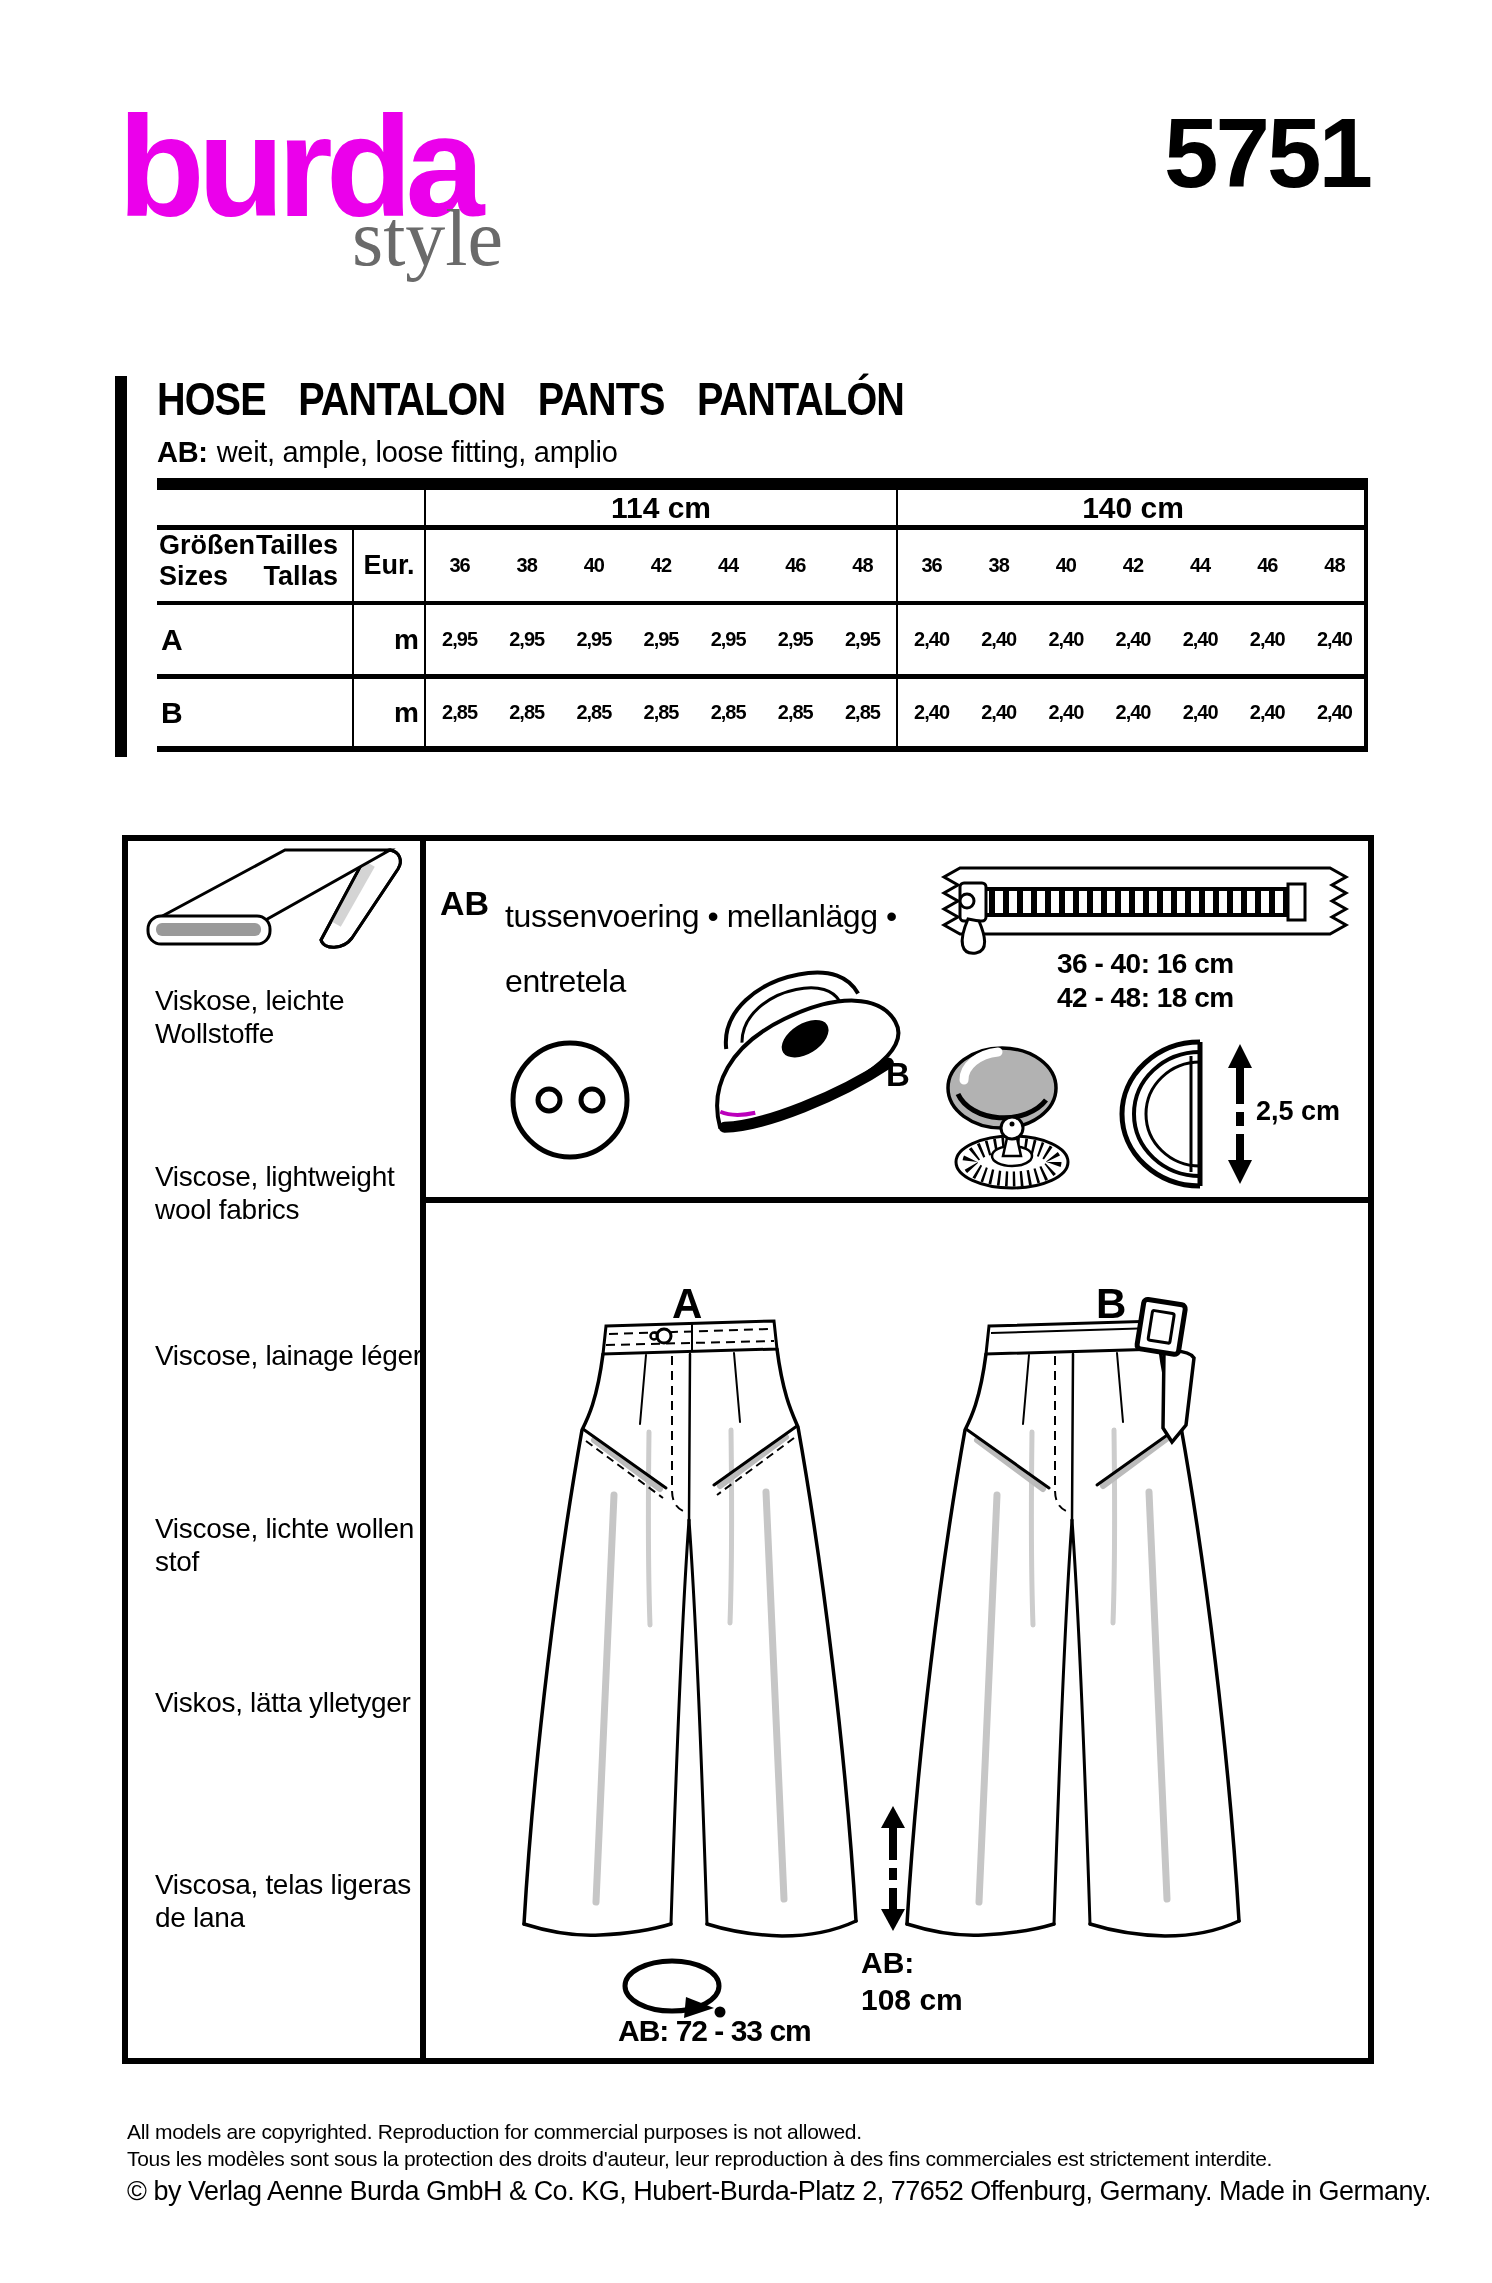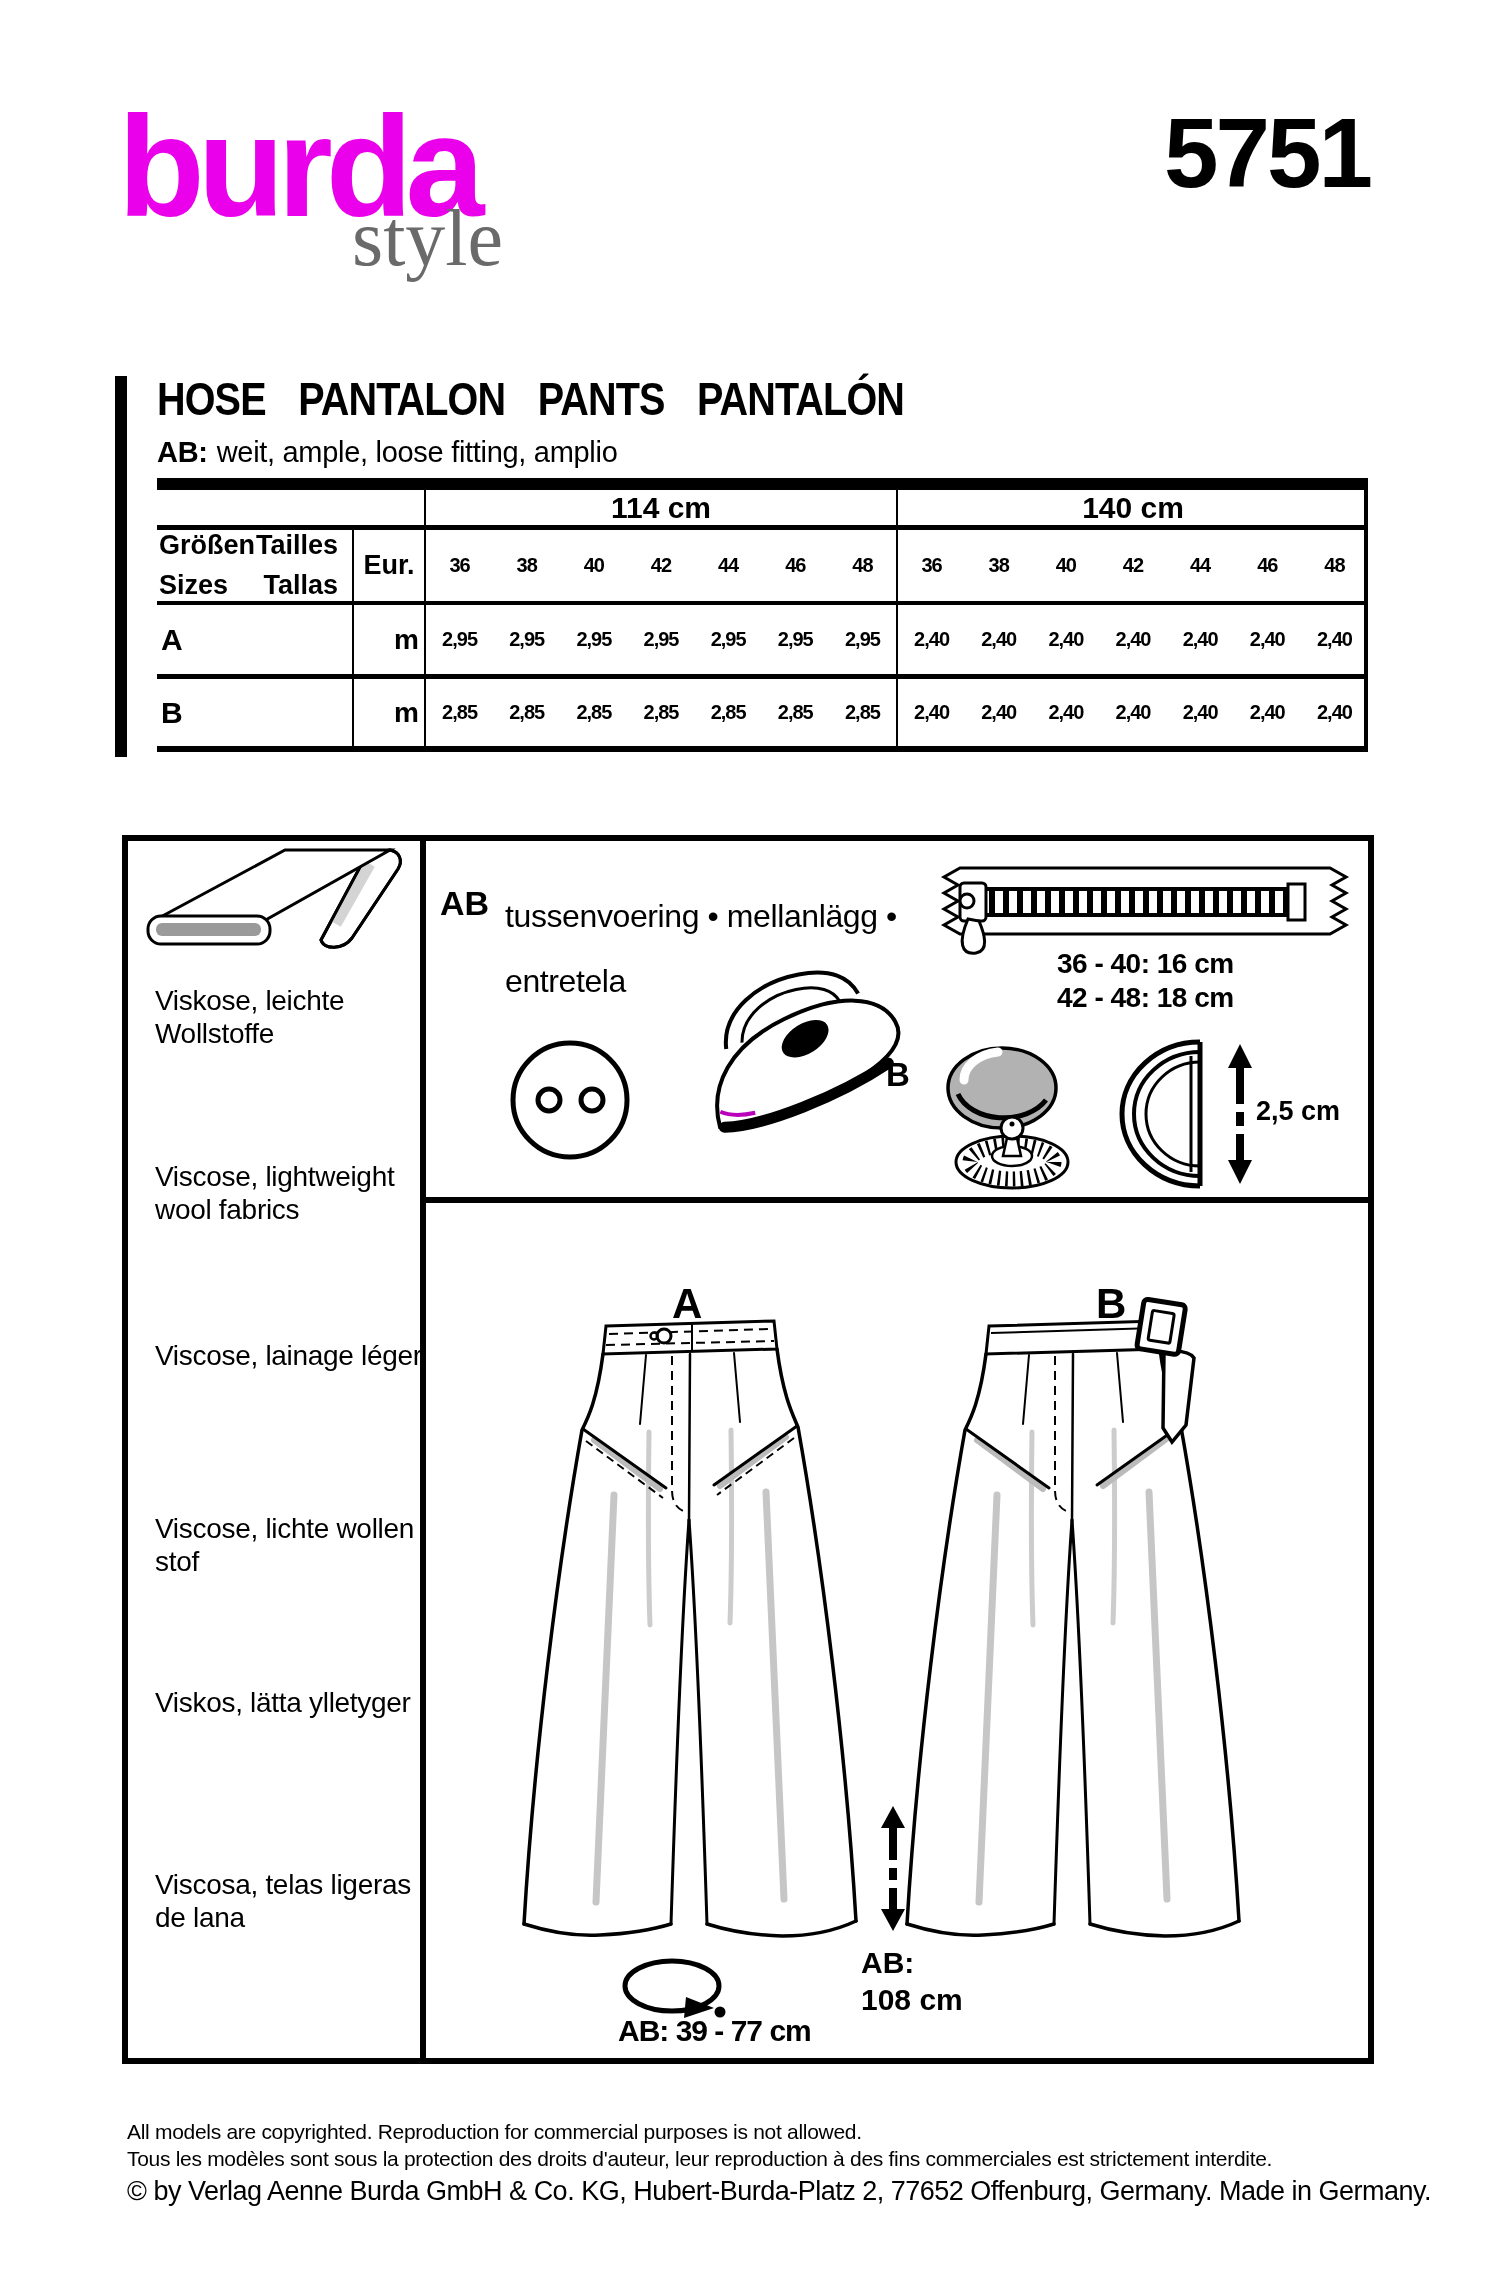--- a/index.html
+++ b/index.html
@@ -19,21 +19,21 @@
   
   .ftable{left:157px;top:478px;width:1211px;}
   .tbar{width:1211px;background:#000;}
   .t-row{display:grid;grid-template-columns:195px 72px 472px 472px;border-right:4px solid #000;box-sizing:border-box;align-items:center;}
   .t-hdr1{height:35px;}
   .t-hdr2{height:71px;}
   .t-data{height:69px;}
   .t-data2{height:67px;}
   .gline{border-left:2px solid #000;height:100%;display:flex;align-items:center;justify-content:center;box-sizing:border-box;}
   .grp-hdr{font-size:30px;font-weight:700;}
-  .lblcell{display:flex;flex-direction:column;justify-content:space-between;height:100%;box-sizing:border-box;padding:0 14px 0 2px;font-size:27px;font-weight:700;line-height:31px;}
+  .lblcell{display:flex;flex-direction:column;justify-content:flex-start;height:100%;box-sizing:border-box;padding:0 14px 0 2px;font-size:27px;font-weight:700;line-height:31px;}
   .lblrow{display:flex;justify-content:space-between;}
   .eurcell{font-size:27px;font-weight:700;}
   .sizegrid{display:grid;grid-template-columns:repeat(7,1fr);height:100%;align-items:center;box-sizing:border-box;border-left:2px solid #000;}
   .size-cell,.value-cell{text-align:center;font-size:20px;font-weight:700;letter-spacing:-1px;}
   .rowlabel{font-size:30px;font-weight:700;padding-left:4px;}
   .unitcell{display:flex;justify-content:flex-end;align-items:center;height:100%;box-sizing:border-box;border-left:2px solid #000;font-size:28px;font-weight:700;padding-right:5px;}
   .sep{background:#000;width:1211px;}
   
   .main-box{left:122px;top:835px;width:1252px;height:1229px;border:6px solid #000;box-sizing:border-box;}
   .col-divider{left:420px;top:835px;width:6px;height:1229px;background:#000;}
@@ -185,21 +185,21 @@
   <div class="abs ziplen zl2">42 - 48: 18 cm</div>
   <div class="abs snap-label">B</div>
   <div class="abs ring-size">2,5 cm</div>
 
   <div class="abs view-label va">A</div>
   <div class="abs view-label vb">B</div>
   <div class="abs len-label">
     <div>AB:</div>
     <div>108 cm</div>
   </div>
-  <div class="abs waist-label">AB: 39 - 77 cm</div>
+  <div class="abs waist-label">AB: 72 - 33 cm</div>
 
   <div class="abs foot ft2">All models are copyrighted. Reproduction for commercial purposes is not allowed.</div>
   <div class="abs foot ft3">Tous les modèles sont sous la protection des droits d'auteur, leur reproduction à des fins commerciales est strictement interdite.</div>
   <div class="abs foot ft4">© by Verlag Aenne Burda GmbH &amp; Co. KG, Hubert-Burda-Platz 2, 77652 Offenburg, Germany. Made in Germany.</div>
 
   <svg width="1492" height="2283" viewBox="0 0 1492 2283">
 
     <g fill="none" stroke="#000" stroke-width="3">
       <path d="M390,850 C 400,852 403,861 398,869 L352,938 C 343,950 324,950 321,940 L367,854 Z" fill="#fff"></path>
       <path d="M370,864 L336,924" stroke="#d4d4d4" stroke-width="11"></path>

